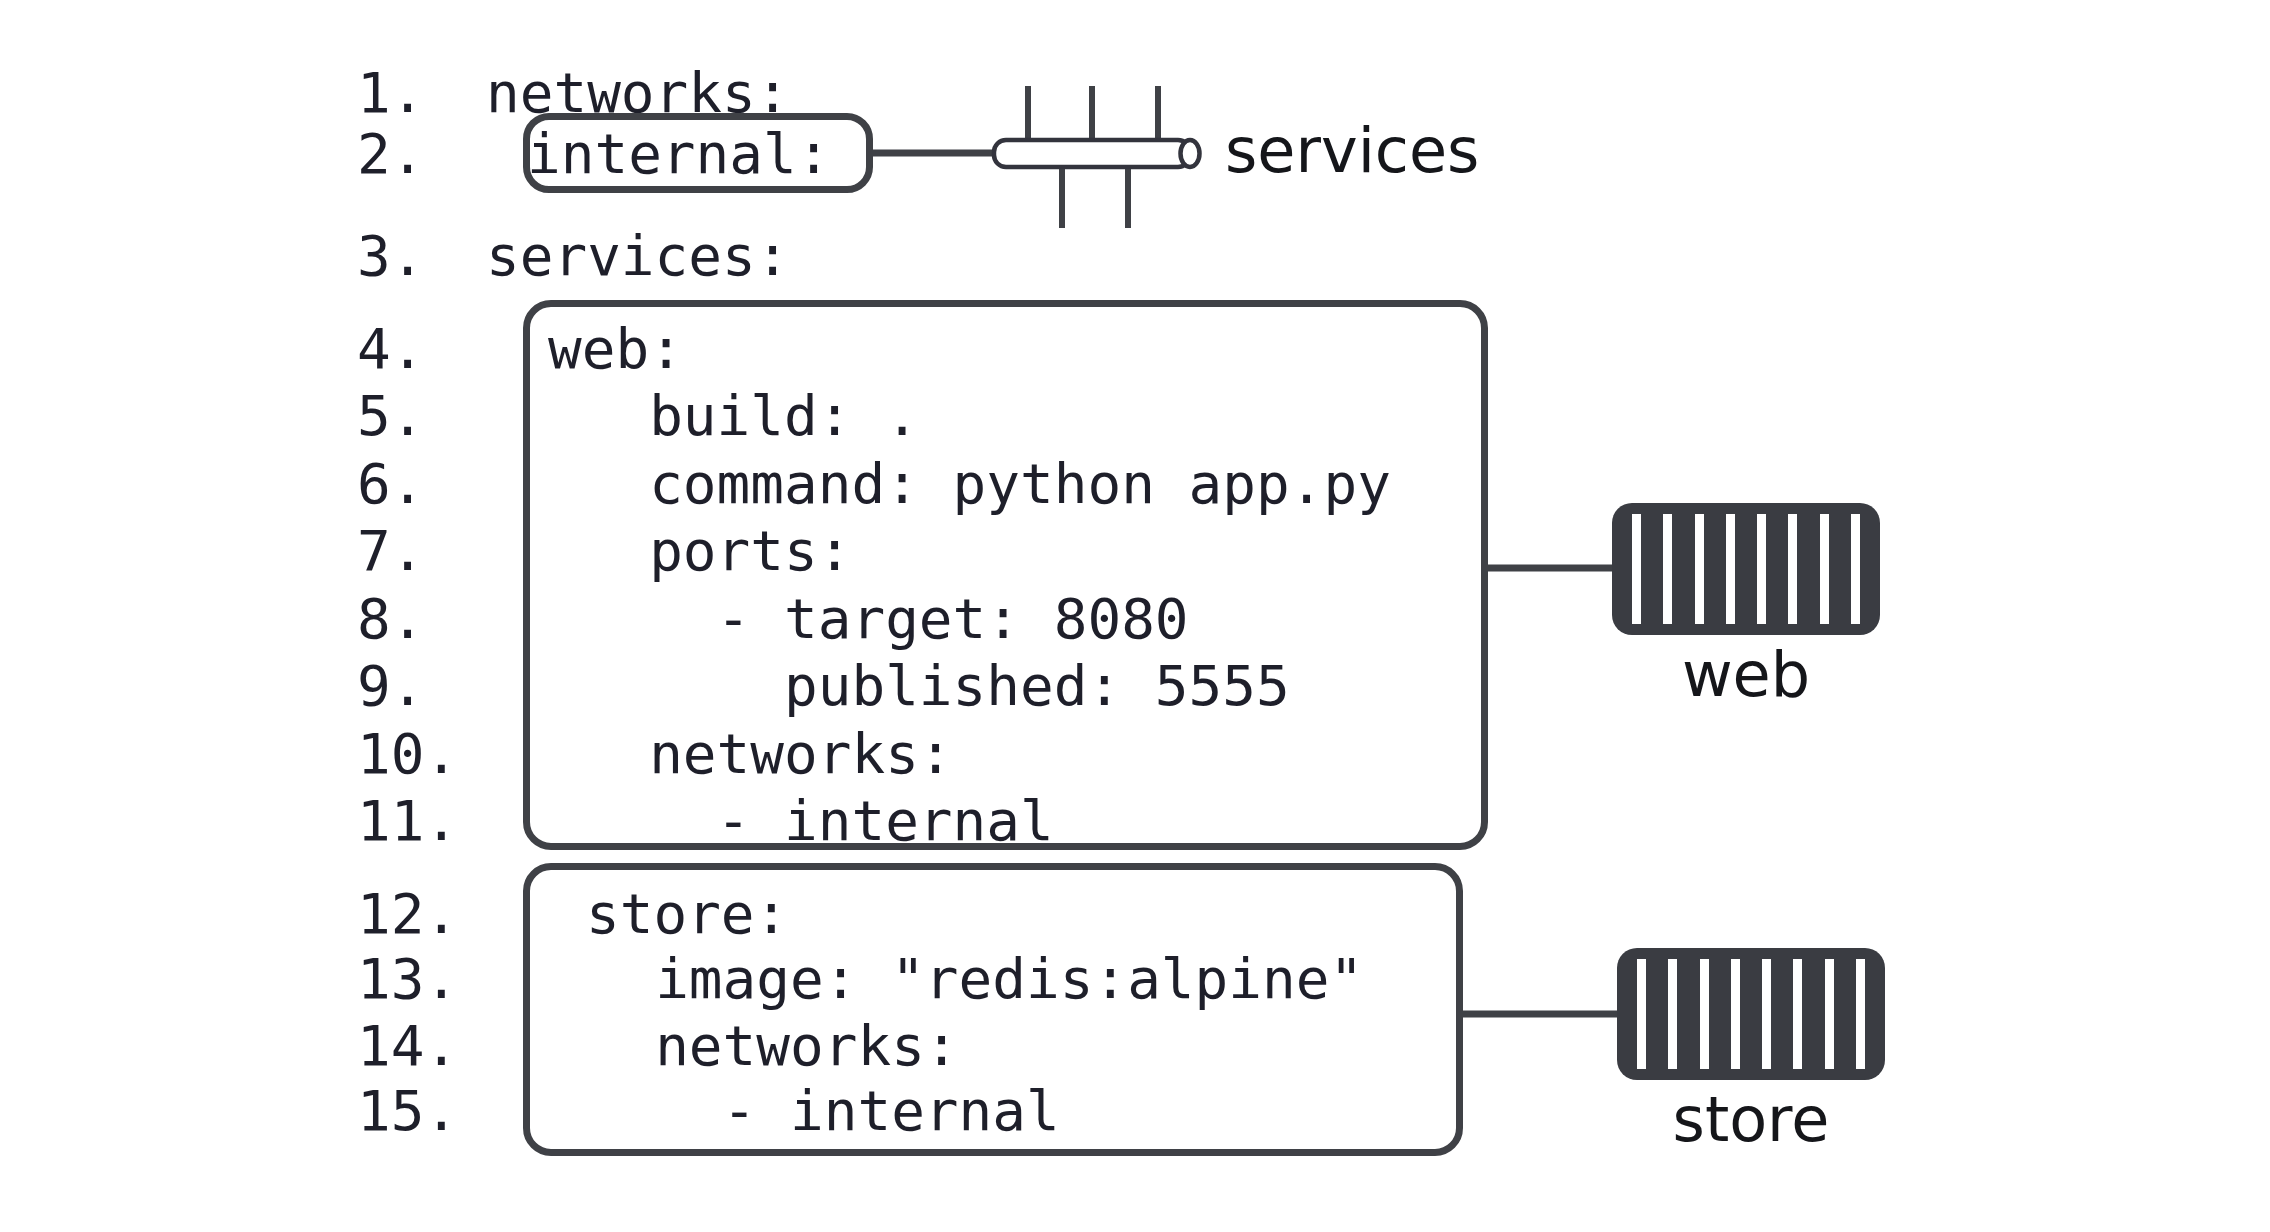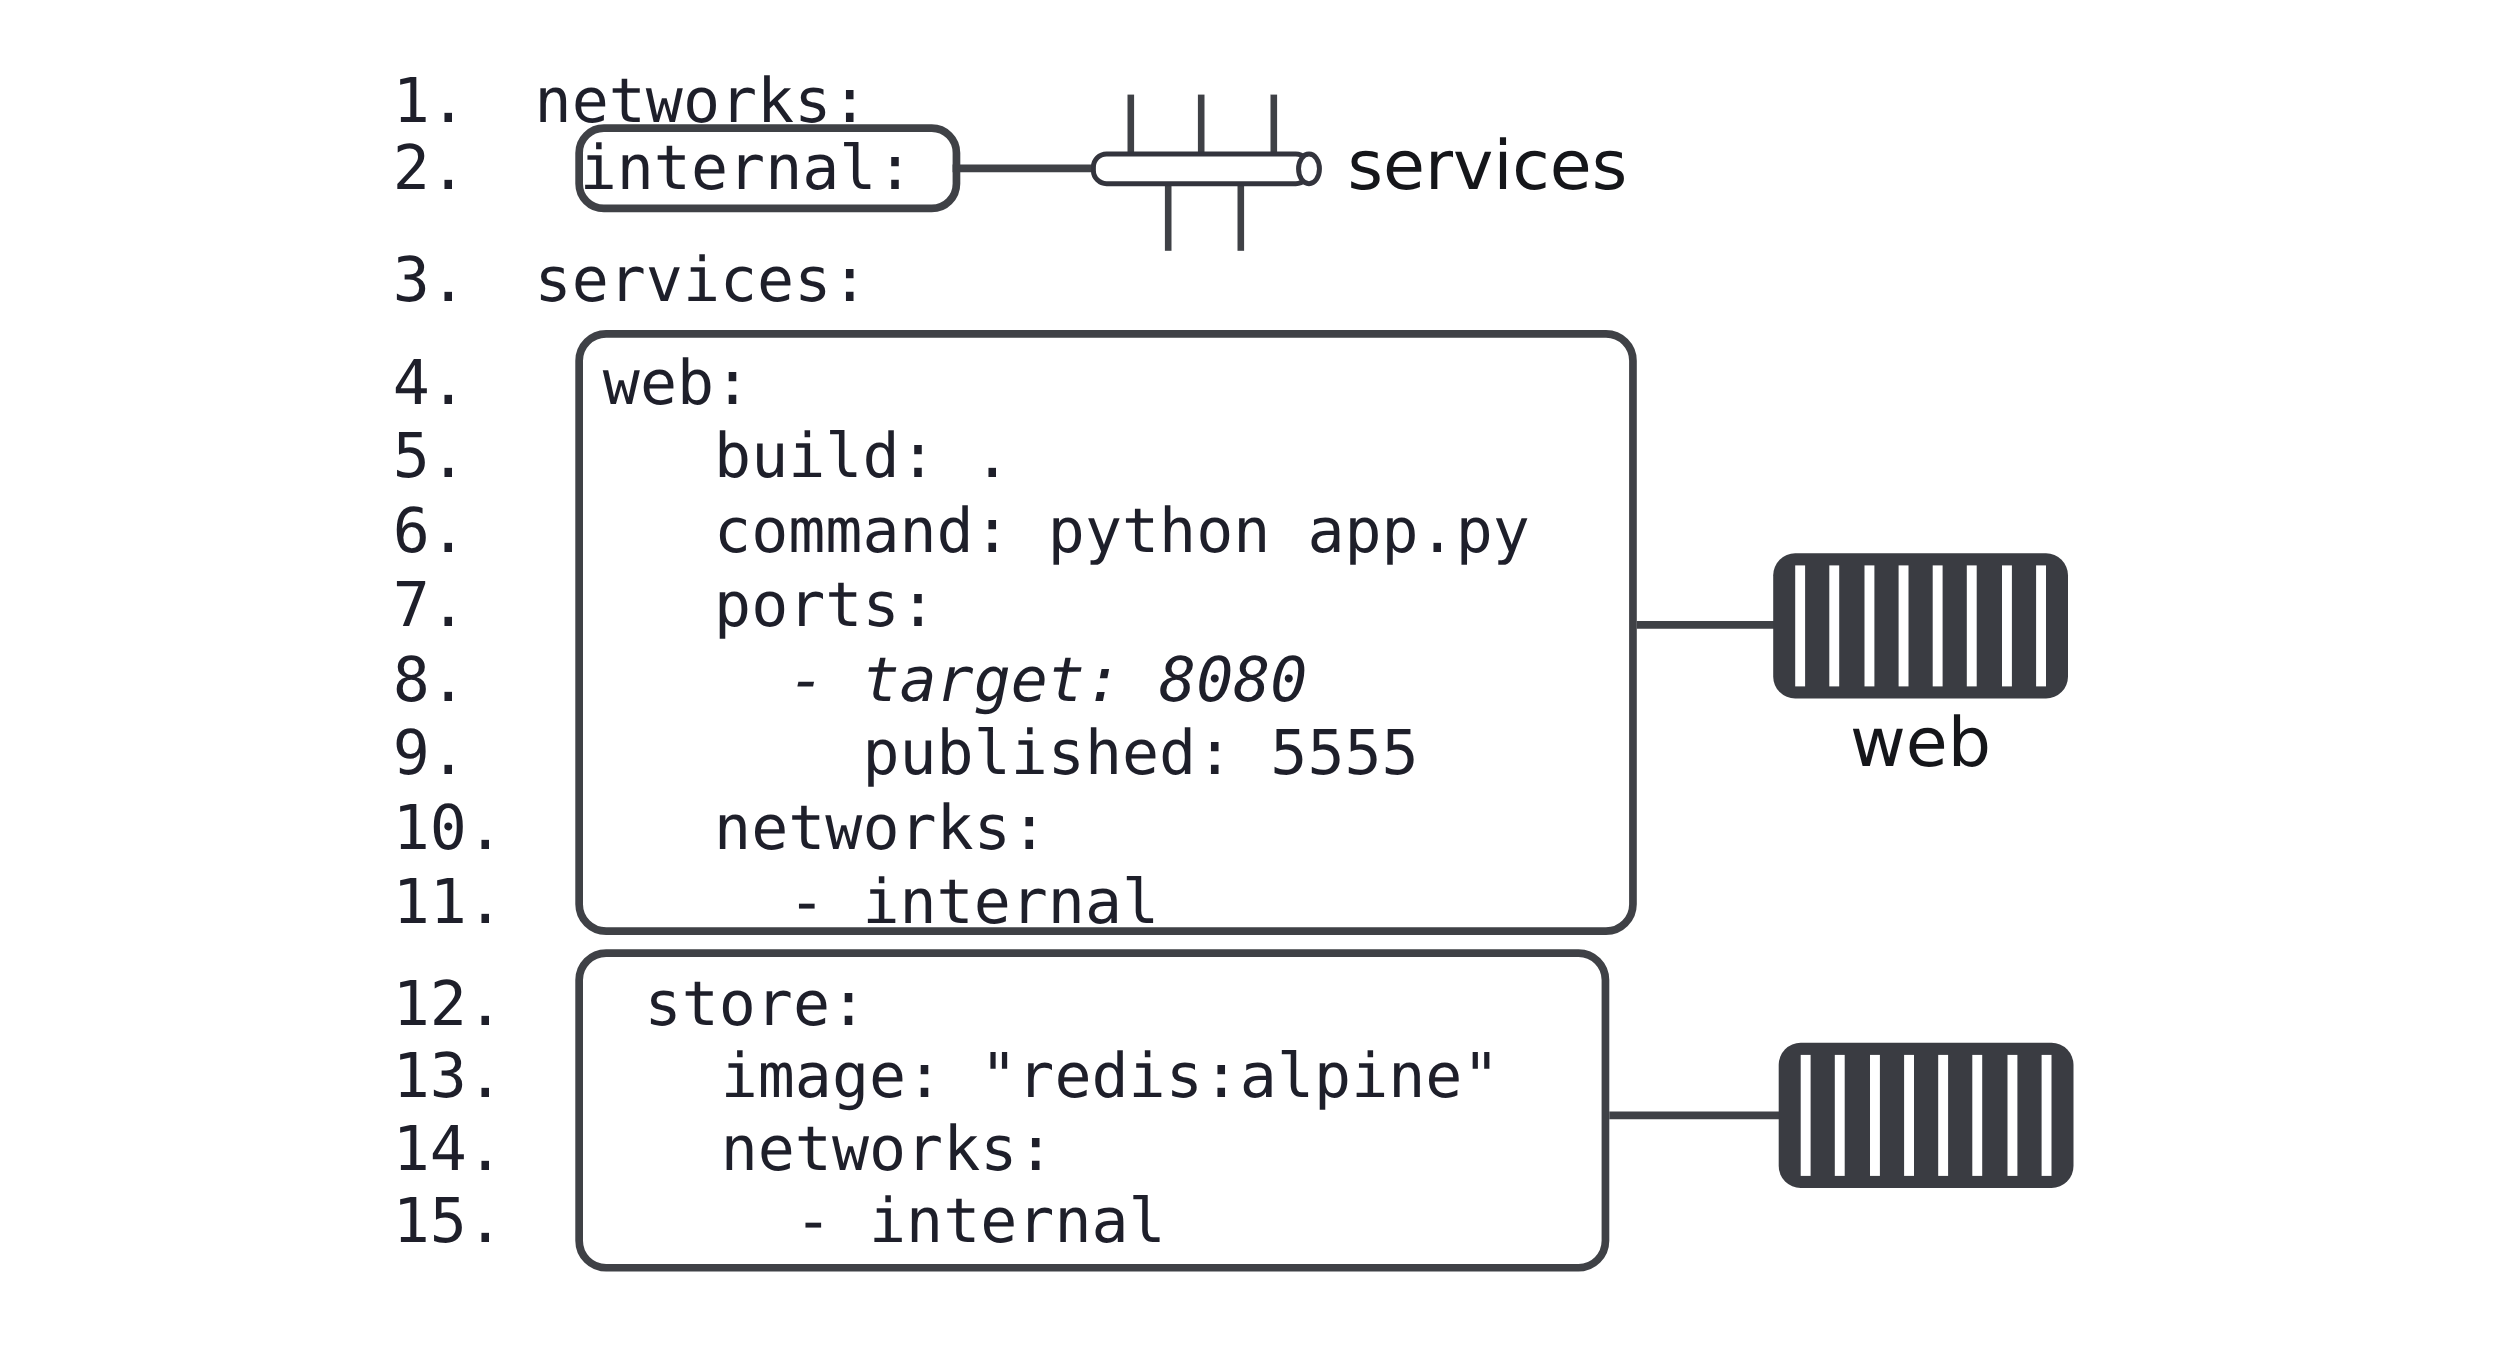--- a/index.html
+++ b/index.html
@@ -83,21 +83,21 @@
       <div class="mono" style="left: 486px; top: 222px;">services:</div>
       <div class="mono" style="left: 357px; top: 315px;">4.</div>
       <div class="mono" style="left: 548px; top: 315px;">web:</div>
       <div class="mono" style="left: 357px; top: 382px;">5.</div>
       <div class="mono" style="left: 548px; top: 382px;">   build: .</div>
       <div class="mono" style="left: 357px; top: 450px;">6.</div>
       <div class="mono" style="left: 548px; top: 450px;">   command: python app.py</div>
       <div class="mono" style="left: 357px; top: 517px;">7.</div>
       <div class="mono" style="left: 548px; top: 517px;">   ports:</div>
       <div class="mono" style="left: 357px; top: 585px;">8.</div>
-      <div class="mono" style="left: 548px; top: 585px; font-style: italic;">     - target: 8080</div>
+      <div class="mono" style="left: 548px; top: 585px;">     - target: 8080</div>
       <div class="mono" style="left: 357px; top: 652px;">9.</div>
       <div class="mono" style="left: 548px; top: 652px;">       published: 5555</div>
       <div class="mono" style="left: 357px; top: 720px;">10.</div>
       <div class="mono" style="left: 548px; top: 720px;">   networks:</div>
       <div class="mono" style="left: 357px; top: 787px;">11.</div>
       <div class="mono" style="left: 548px; top: 787px;">     - internal</div>
       <div class="mono" style="left: 357px; top: 880px;">12.</div>
       <div class="mono" style="left: 554px; top: 880px; margin-left: 32px;">store:</div>
       <div class="mono" style="left: 357px; top: 945px;">13.</div>
       <div class="mono" style="left: 554px; top: 945px;">   image: "redis:alpine"</div>
@@ -128,14 +128,15 @@
   <div class="container-icon" style="left:1617px;top:948px;width:268px;height:132px;">
       <div class="stripe"></div>
       <div class="stripe"></div>
       <div class="stripe"></div>
       <div class="stripe"></div>
       <div class="stripe"></div>
       <div class="stripe"></div>
       <div class="stripe"></div>
       <div class="stripe"></div>
     </div>
+  <div class="node-label centered" style="left:1617px;top:1087px;width:268px;">store</div>
 
 </div>
 
 </body></html>

